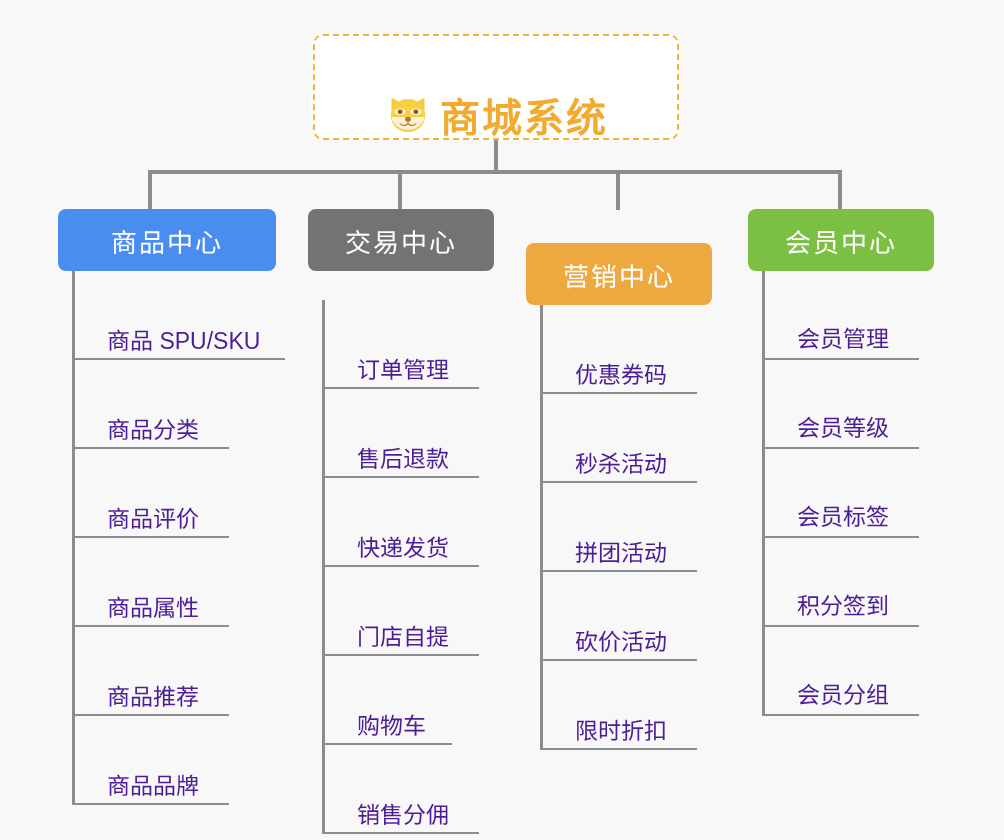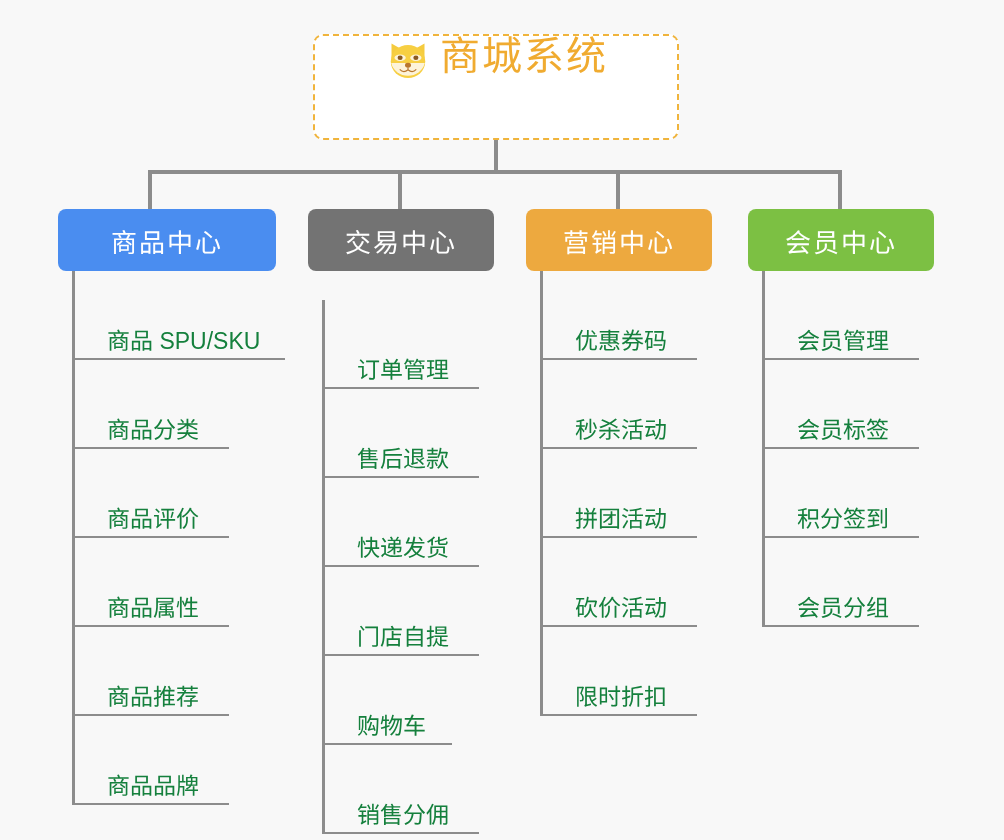--- a/index.html
+++ b/index.html
@@ -28,23 +28,24 @@
     position: absolute;
     left: 313px;
     top: 34px;
     width: 366px;
     height: 106px;
     box-sizing: border-box;
     background: #ffffff;
     border: 2px dashed #f0b43c;
     border-radius: 10px;
     display: flex;
-    align-items: flex-start;
+    align-items: flex-end;
     justify-content: center;
     gap: 8px;
+    font-weight: bold;
   }
   .root-icon {
     width: 48px;
     height: 48px;
     flex: 0 0 48px;
     display: block;
   }
   .root-title {
     font-size: 40px;
     line-height: 1;
@@ -97,21 +98,21 @@
     display: flex;
     align-items: center;
     justify-content: center;
     color: #ffffff;
     font-size: 26px;
     letter-spacing: 2px;
     white-space: nowrap;
   }
   .col-1 .cat-header { width: 218px; }
   .col-2 .cat-header { width: 186px; }
-  .col-3 .cat-header { width: 186px; }
+  .col-3 .cat-header { width: 186px; margin-top: 34px; }
   .col-4 .cat-header { width: 186px; text-align: center; }
 
   
   .leaf-list {
     position: relative;
     margin-left: 14px;
     border-left: 3px solid #8c8c8c;
     padding-top: 0;
   }
   .leaf-item {
@@ -130,21 +131,21 @@
     bottom: 0;
     height: 2px;
     background: #8c8c8c;
   }
   .leaf-item.w4::after { width: 154px; }
   .leaf-item.w3::after { width: 127px; }
   .leaf-item.w6::after { width: 210px; }
   .leaf-label {
     font-size: 23px;
     line-height: 1.1;
-    color: #15803d;
+    color: #4c1d95;
     white-space: nowrap;
   }
 </style>
 </head>
 <body style="background: rgb(248, 248, 248);">
 
 <div id="mindmap">
 
   <div class="root-node" style="background: rgb(255, 255, 255); border-color: rgb(240, 180, 60);">
     <svg class="root-icon" viewBox="0 0 64 64" aria-hidden="true">
@@ -242,25 +243,28 @@
           <span class="leaf-label">砍价活动</span>
         </div>
       <div class="leaf-item w4">
           <span class="leaf-label">限时折扣</span>
         </div>
     </div>
   </div>
 
   <div class="column col-4">
     <div class="cat-header" style="background: rgb(124, 192, 67);">会员中心</div>
-    <div class="leaf-list" style="border-left-color: rgb(140, 140, 140);">
+    <div class="leaf-list" style="border-left-color: rgb(140, 140, 140); font-family: Liberation Mono, monospace;">
       <div class="leaf-item w4">
           <span class="leaf-label">会员管理</span>
         </div>
       <div class="leaf-item w4">
+          <span class="leaf-label">会员等级</span>
+        </div>
+      <div class="leaf-item w4">
           <span class="leaf-label">会员标签</span>
         </div>
       <div class="leaf-item w4">
           <span class="leaf-label">积分签到</span>
         </div>
       <div class="leaf-item w4">
           <span class="leaf-label">会员分组</span>
         </div>
     </div>
   </div>

